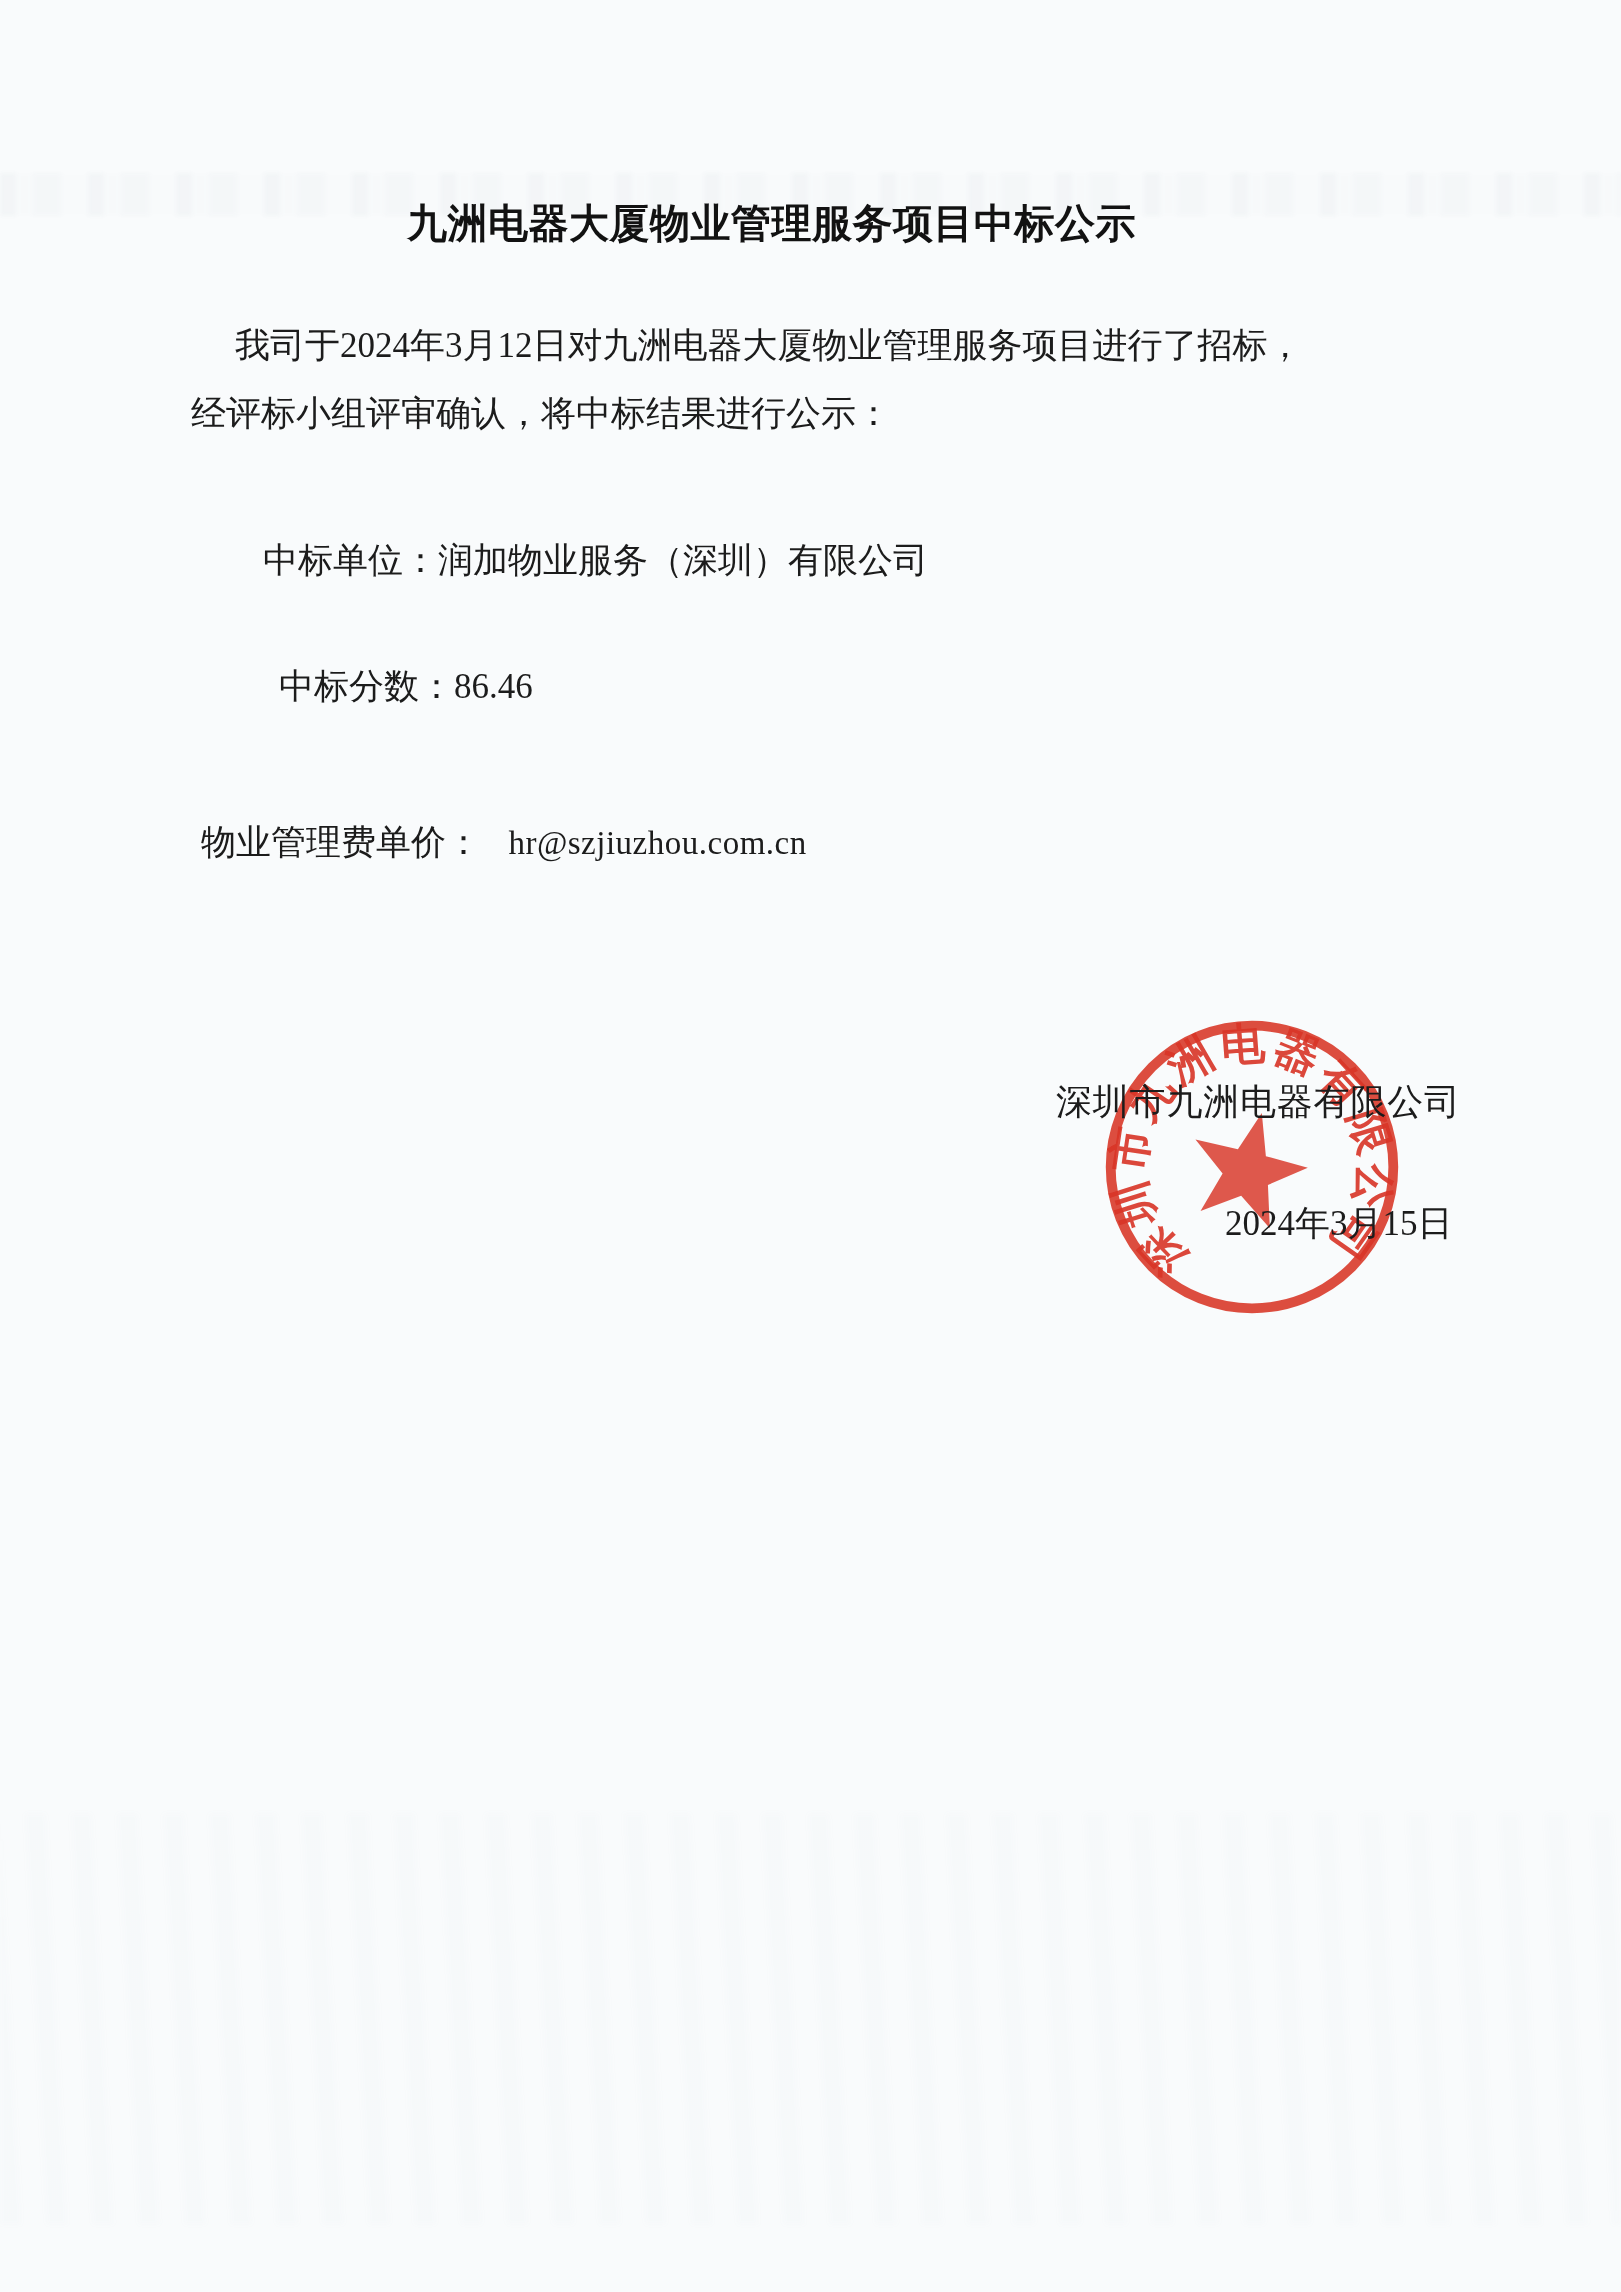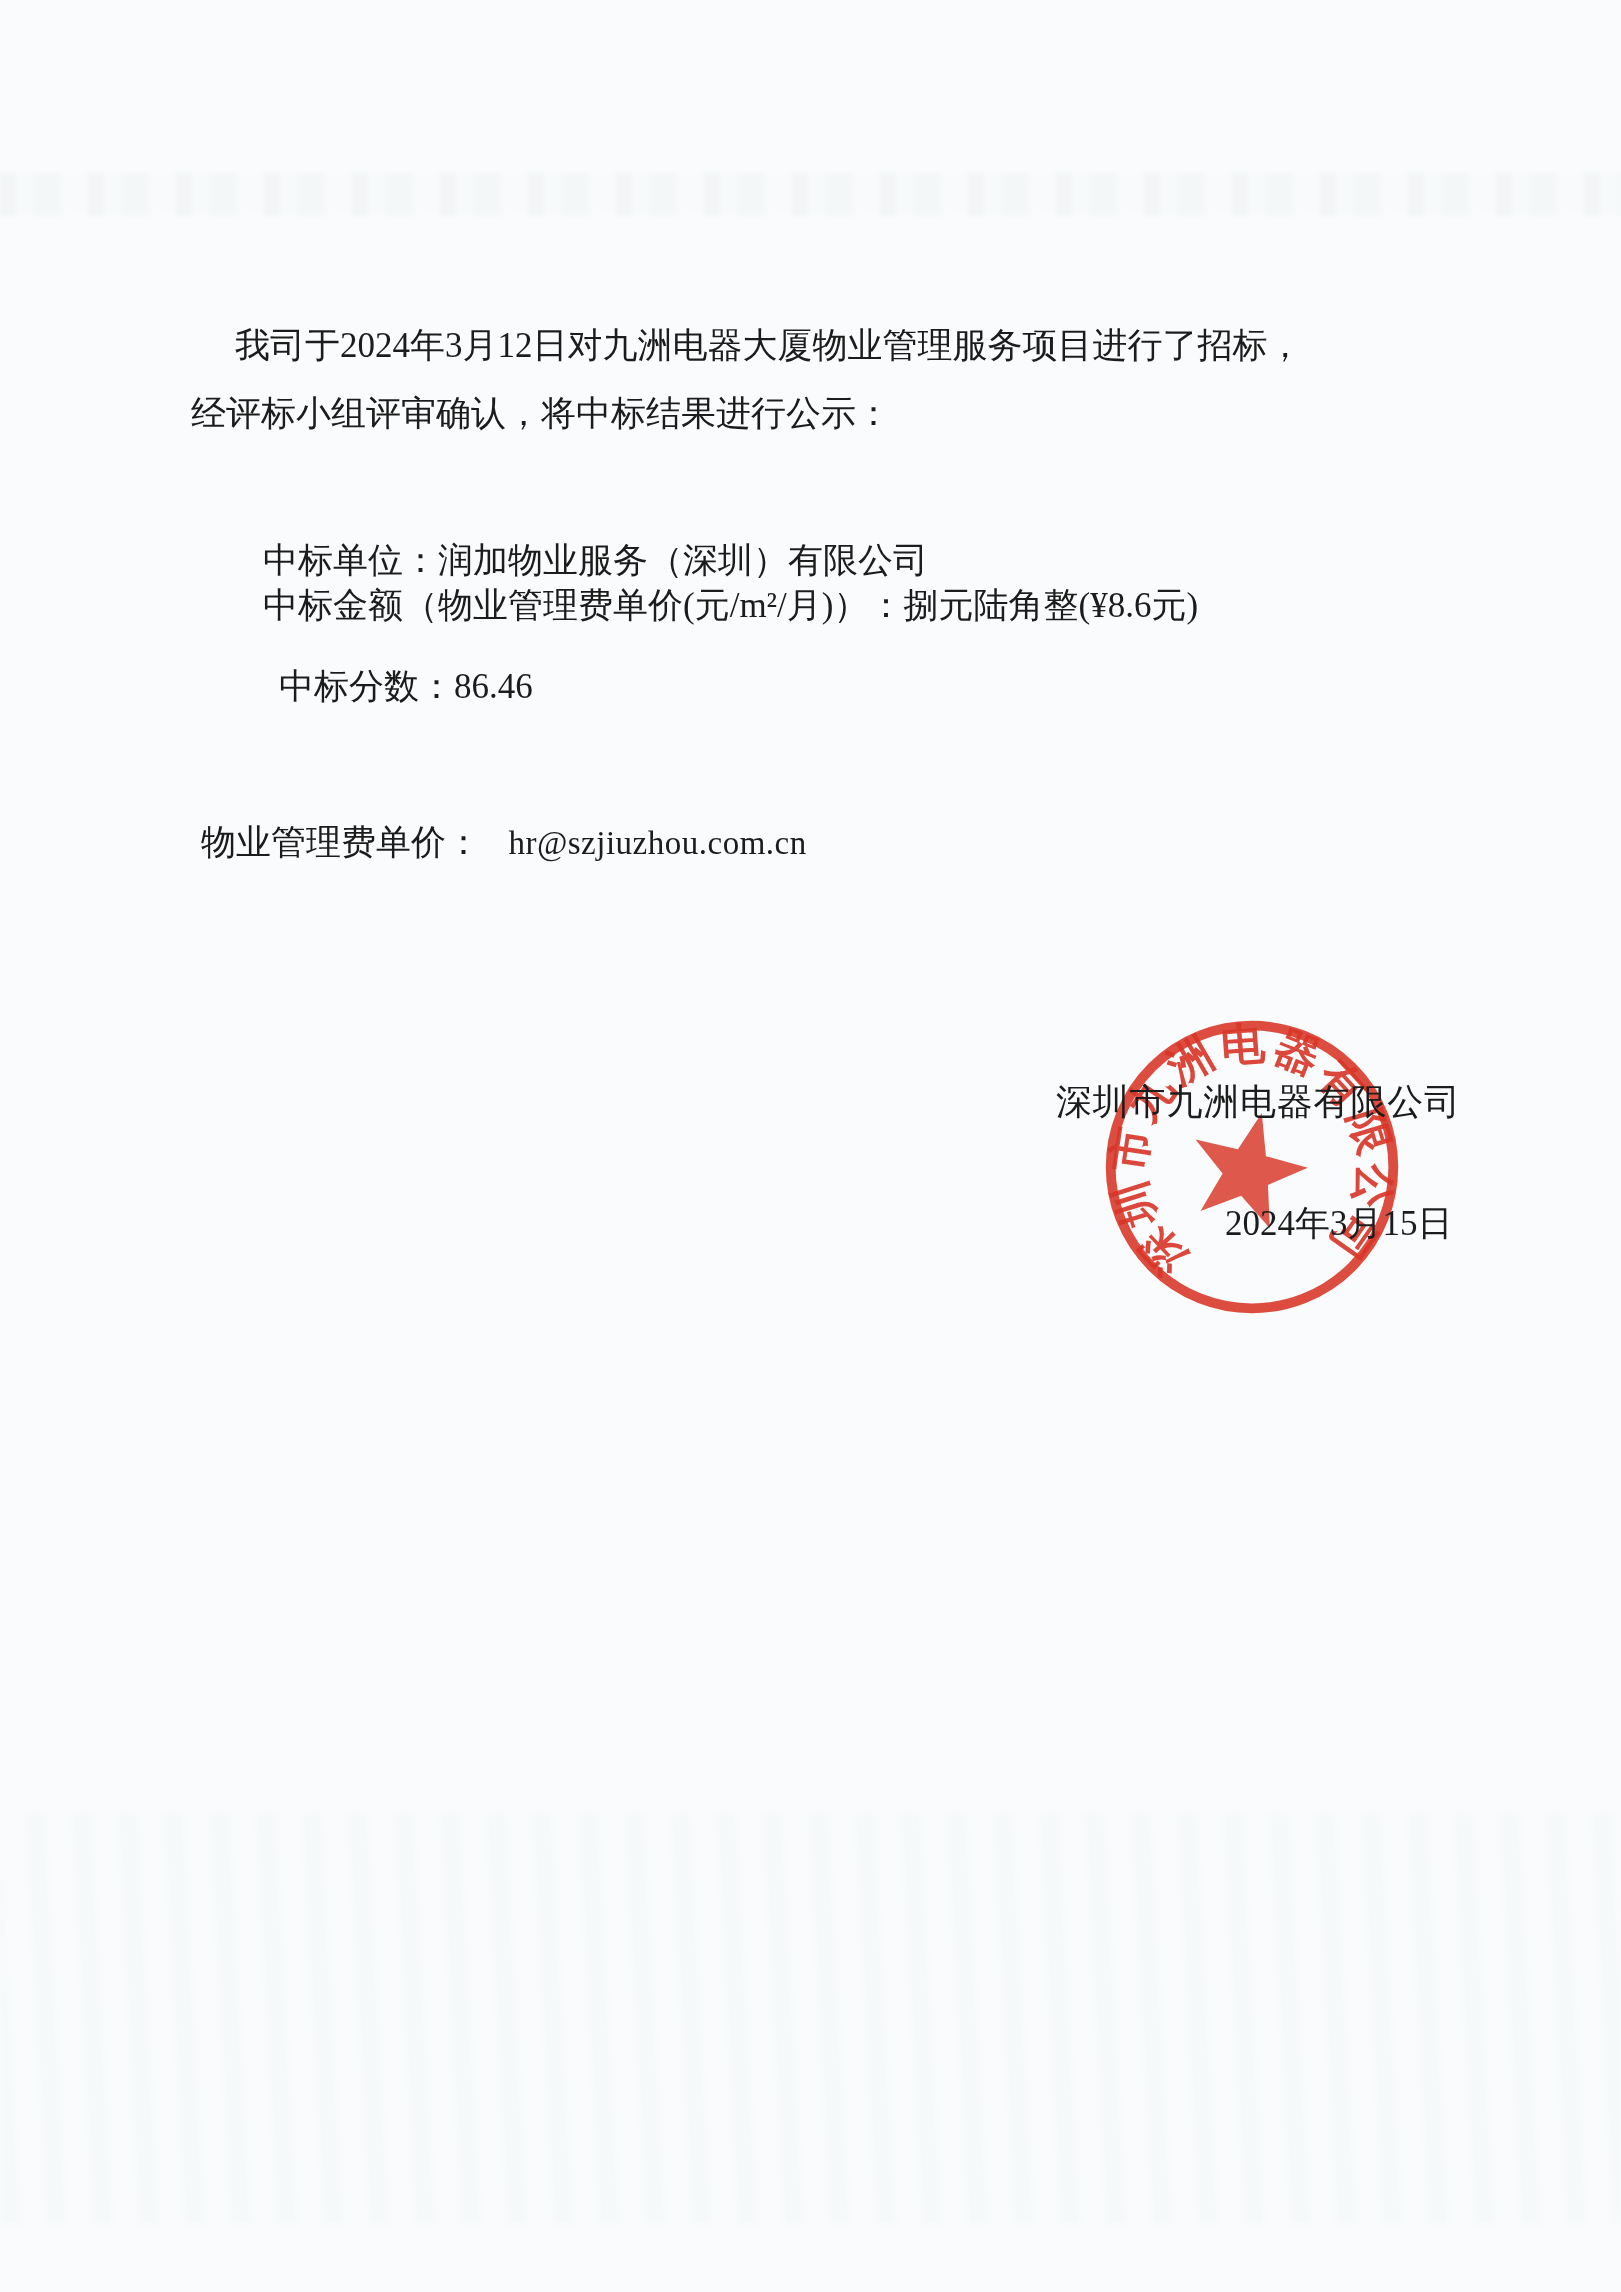--- a/index.html
+++ b/index.html
@@ -102,26 +102,26 @@
   }
 </style>
 </head>
 <body>
 
 <div class="page">
 
   <div class="noise-band"></div>
   <div class="noise-speckle"></div>
 
+  <h1 class="title">九洲电器大厦物业管理服务项目中标公示</h1>
 
   <div class="line l-intro1">我司于2024年3月12日对九洲电器大厦物业管理服务项目进行了招标，</div>
   <div class="line l-intro2">经评标小组评审确认，将中标结果进行公示：</div>
 
   <div class="line l-winner">中标单位：润加物业服务（深圳）有限公司</div>
-  <div class="line l-amount">中标金额（物业管理费单价(元/m²/月)）：捌元陆角整(¥8.6元)</div>
   <div class="line l-score">中标分数：86.46</div>
 
   <div class="line l-feedback">
     <span>物业管理费单价：</span><span class="email">hr@szjiuzhou.com.cn</span>
   </div>
 
   <svg class="stamp" width="314" height="314" viewBox="0 0 320 320" aria-hidden="true">
     <defs>
       <path id="sealArc" d="M 96.9 250.1 A 110 110 0 1 1 223.1 250.1" fill="none"></path>
     </defs>

